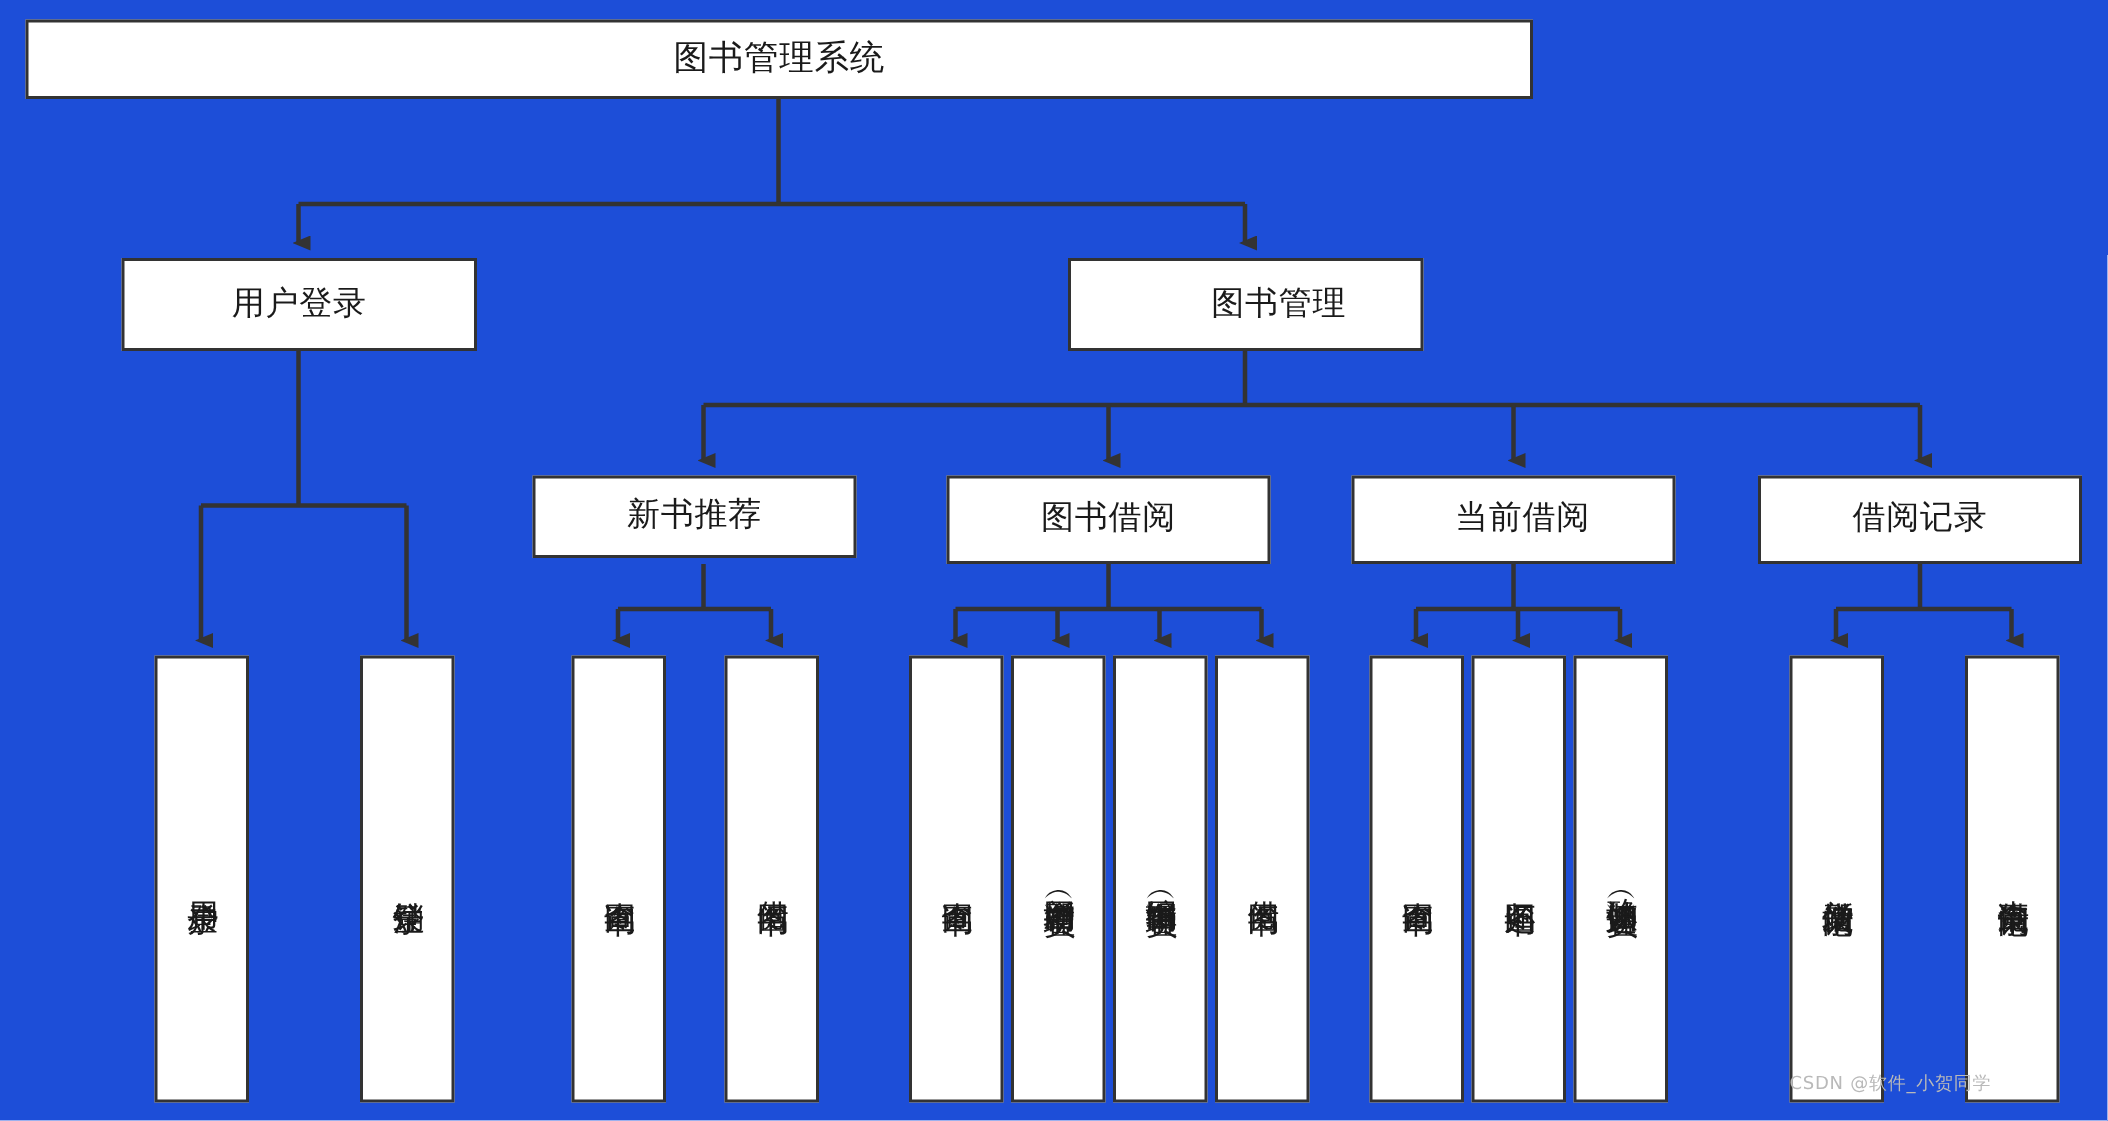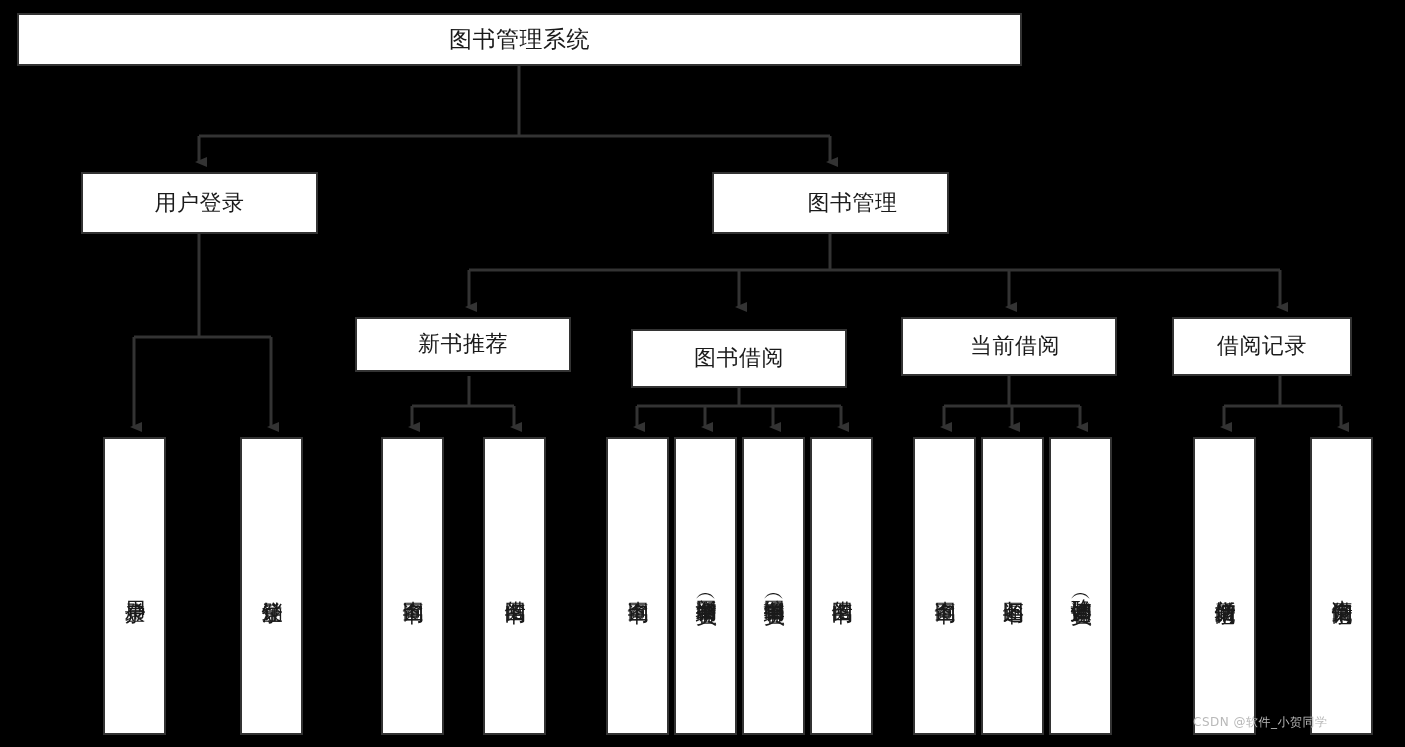--- a/index.html
+++ b/index.html
@@ -8,21 +8,21 @@
     padding: 0;
     background: #ffffff;
   }
   body {
     font-family: "DejaVu Sans", "Liberation Sans", sans-serif;
   }
   #canvas {
     position: relative;
     width: 1405px;
     height: 747px;
-    background: #000000;
+    background: #1d4ed8;
     overflow: hidden;
   }
   svg#wires {
     position: absolute;
     left: 0;
     top: 0;
     width: 1405px;
     height: 747px;
     pointer-events: none;
   }
@@ -132,27 +132,27 @@
   <div class="node horiz" style="left:81px; top:172px; width:237px; height:62px;">
     <span>用户登录</span>
   </div>
   <div class="node horiz" style="left:712px; top:172px; width:237px; height:62px;padding-left:44px;">
     <span>图书管理</span>
   </div>
 
   <div class="node horiz" style="left:355px; top:317px; width:216px; height:55px;">
     <span>新书推荐</span>
   </div>
-  <div class="node horiz" style="left:631px; top:317px; width:216px; height:59px;margin-top:12px;">
+  <div class="node horiz" style="left:631px; top:317px; width:216px; height:59px;">
     <span>图书借阅</span>
   </div>
   <div class="node horiz" style="left:901px; top:317px; width:216px; height:59px;padding-left:12px;">
     <span>当前借阅</span>
   </div>
-  <div class="node horiz" style="left:1172px; top:317px; width:180px; height:59px;justify-content:center;">
+  <div class="node horiz" style="left:1172px; top:317px; width:216px; height:59px;justify-content:center;">
     <span>借阅记录</span>
   </div>
 
   <div class="node vert" style="left:103px; top:437px; width:63px; height:298px;">
     <span class="vtext">用户登录</span>
   </div>
   <div class="node vert" style="left:240px; top:437px; width:63px; height:298px;">
     <span class="vtext">注销登录</span>
   </div>
 

